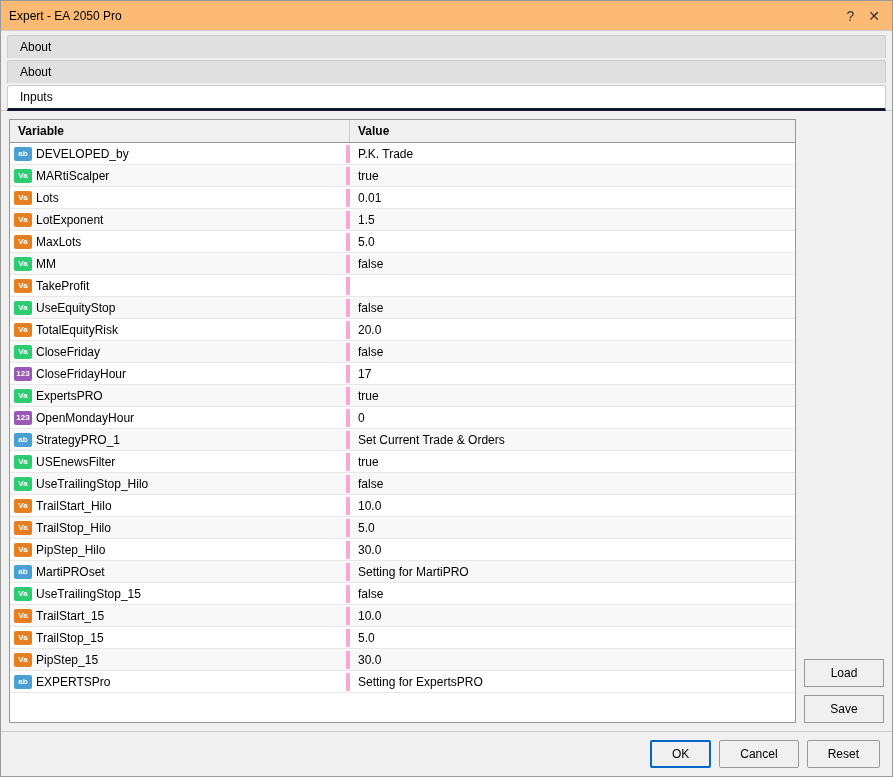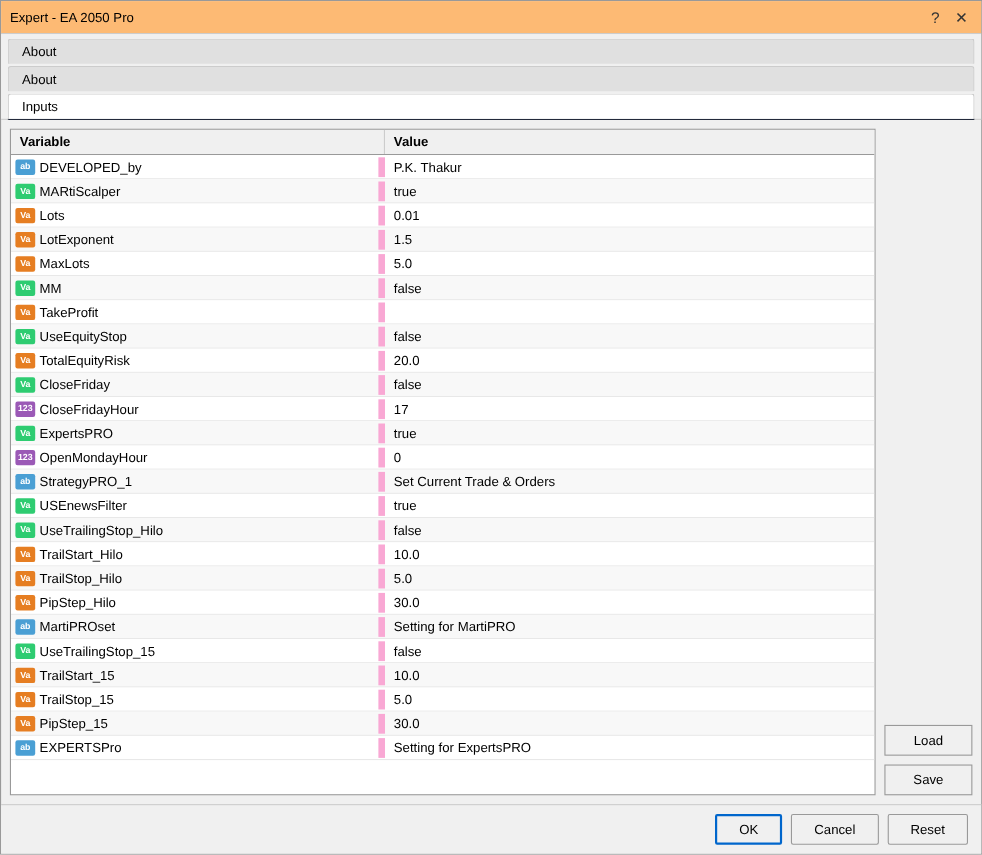--- a/index.html
+++ b/index.html
@@ -63,21 +63,21 @@
       border: 1px solid #ccc;
       border-bottom: none;
       background: #e0e0e0;
       cursor: pointer;
       font-size: 12px;
       color: #000;
       border-radius: 3px 3px 0 0;
     }
     .tab.active {
       background: #fff;
-      border-bottom: 1px solid #0f172a;
+      border-bottom: 3px solid #0f172a;
       margin-bottom: -1px;
       z-index: 1;
     }
     .content {
       flex: 1;
       display: flex;
       padding: 8px;
       gap: 8px;
       overflow: hidden;
     }
@@ -123,21 +123,21 @@
     }
     .table-row:nth-child(odd) {
       background: #fff;
     }
     .table-cell-var {
       flex: 0 0 340px;
       padding: 2px 4px;
       display: flex;
       align-items: center;
       gap: 4px;
-      border-right: 6px solid #f9a8d4;
+      border-right: 4px solid #f9a8d4;
     }
     .table-cell-val {
       flex: 1;
       padding: 2px 8px;
       font-size: 12px;
     }
     .icon-badge {
       width: 18px;
       height: 14px;
       border-radius: 2px;
@@ -223,21 +223,21 @@
         <div class="table-header-cell">Variable</div>
         <div class="table-header-cell">Value</div>
       </div>
       <div class="table-scroll" id="table-body">
 
       <div class="table-row">
             <div class="table-cell-var">
               <span class="icon-badge icon-ab">ab</span>
               <span class="var-name">DEVELOPED_by</span>
             </div>
-            <div class="table-cell-val">P.K. Thakur</div>
+            <div class="table-cell-val">P.K. Trade</div>
           </div>
           <div class="table-row">
             <div class="table-cell-var">
               <span class="icon-badge icon-va">Va</span>
               <span class="var-name">MARtiScalper</span>
             </div>
             <div class="table-cell-val">true</div>
           </div>
           <div class="table-row">
             <div class="table-cell-var">

